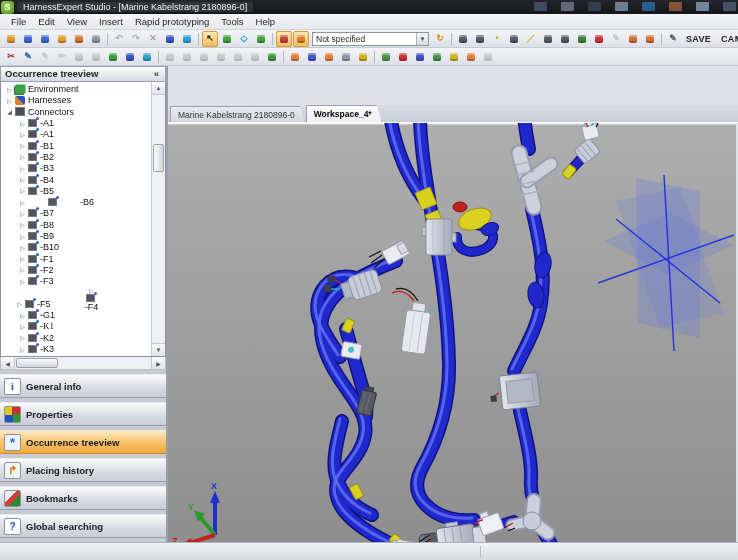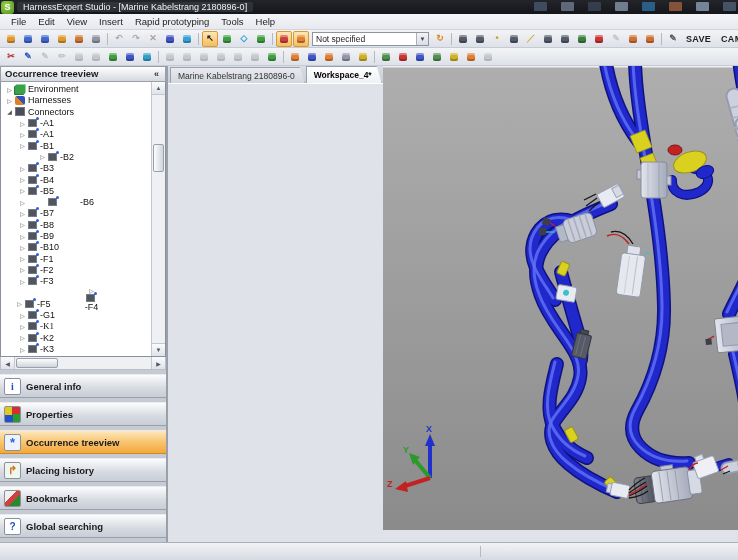--- a/index.html
+++ b/index.html
@@ -75,21 +75,21 @@
   .abtn.sel{background:linear-gradient(#fde8bd,#f8c169 55%,#f2a93e);border-bottom:1px solid #cf8a1e;}
   .aic{width:15px;height:15px;border-radius:2px;display:flex;align-items:center;justify-content:center;
        font-size:10px;font-weight:bold;flex:0 0 auto;}
   .aic.info{background:#fff;border:1px solid #8a90a0;color:#1a50c8;font-family:"Liberation Serif",serif;}
   .aic.props{background:conic-gradient(#d03030 0 25%,#2a9a2a 0 50%,#2050c8 0 75%,#ddc920 0);border:1px solid #8a90a0;}
   .aic.occ{background:#eef2fa;border:1px solid #8a90a0;color:#2a66d8;font-size:13px;}
   .aic.place{background:#eef6ee;border:1px solid #8a90a0;color:#d07020;font-size:11px;}
   .aic.bm{background:linear-gradient(135deg,#f0f0f0 38%,#d04040 38% 62%,#2a8a2a 62%);border:1px solid #8a90a0;}
   .aic.search{background:#fff;border:1px solid #8a90a0;color:#2050c8;}
 
-  .viewarea{flex:1;display:flex;flex-direction:row;min-width:0;}
+  .viewarea{flex:1;display:flex;flex-direction:column;min-width:0;margin-top:39px;}
   .tabbar{height:17px;background:linear-gradient(#d9dde4,#c8cdd6);display:flex;align-items:flex-end;
           padding-left:2px;border-bottom:1px solid #fff;}
   .tab{height:15px;display:flex;align-items:center;font-size:8.5px;color:#333;padding:0 9px 0 7px;
        background:linear-gradient(#e9ebf0,#d2d6de);border:1px solid #9aa0ac;border-bottom:none;margin-right:1px;
        clip-path:polygon(0 0,calc(100% - 5px) 0,100% 100%,0 100%);}
   .tab.active{background:linear-gradient(#ffffff,#eef0f4);font-weight:bold;color:#000;height:16px;}
   .canvas{flex:1;position:relative;overflow:hidden;}
   .canvas svg{display:block;}
 
   .statusbar{height:17px;background:linear-gradient(#f2f3f6,#d6dae1);border-top:1px solid #aab0ba;
@@ -328,21 +328,21 @@
             <div class="trow" style="padding-left: 17px;">
               <span class="expgl">▷</span>
               <span class="tic plug"></span>
               <span>-A1</span>
             </div>
             <div class="trow" style="padding-left: 17px;">
               <span class="expgl">▷</span>
               <span class="tic plug"></span>
               <span>-B1</span>
             </div>
-            <div class="trow" style="padding-left: 17px; margin-left: 20px;">
+            <div class="trow" style="padding-left: 17px;">
               <span class="expgl">▷</span>
               <span class="tic plug"></span>
               <span>-B2</span>
             </div>
             <div class="trow" style="padding-left: 17px;">
               <span class="expgl">▷</span>
               <span class="tic plug"></span>
               <span>-B3</span>
             </div>
             <div class="trow" style="padding-left: 17px;">

